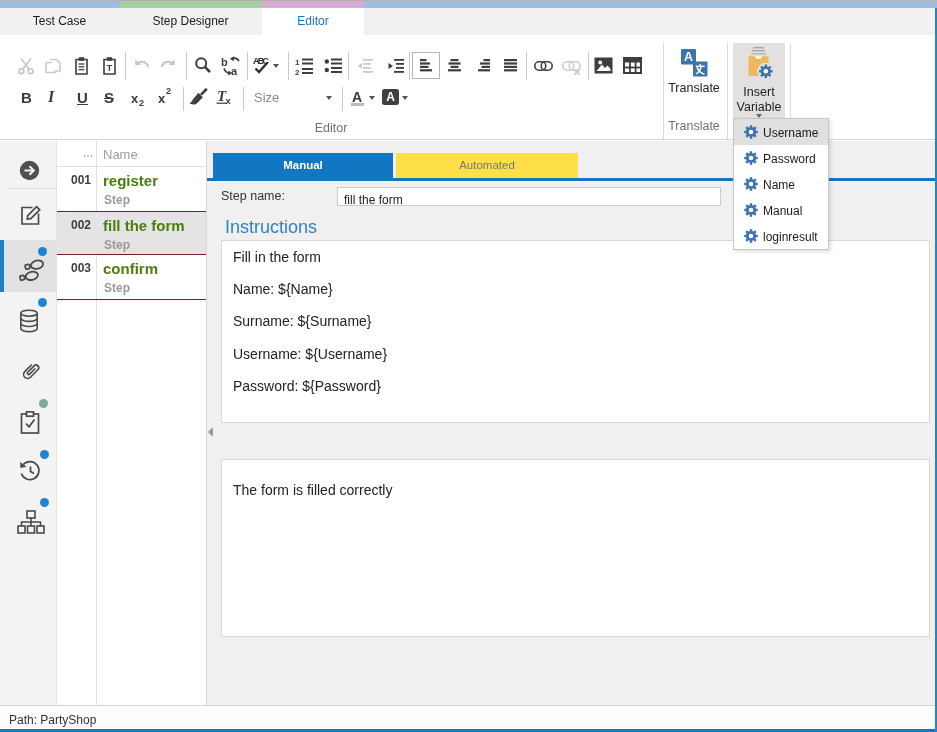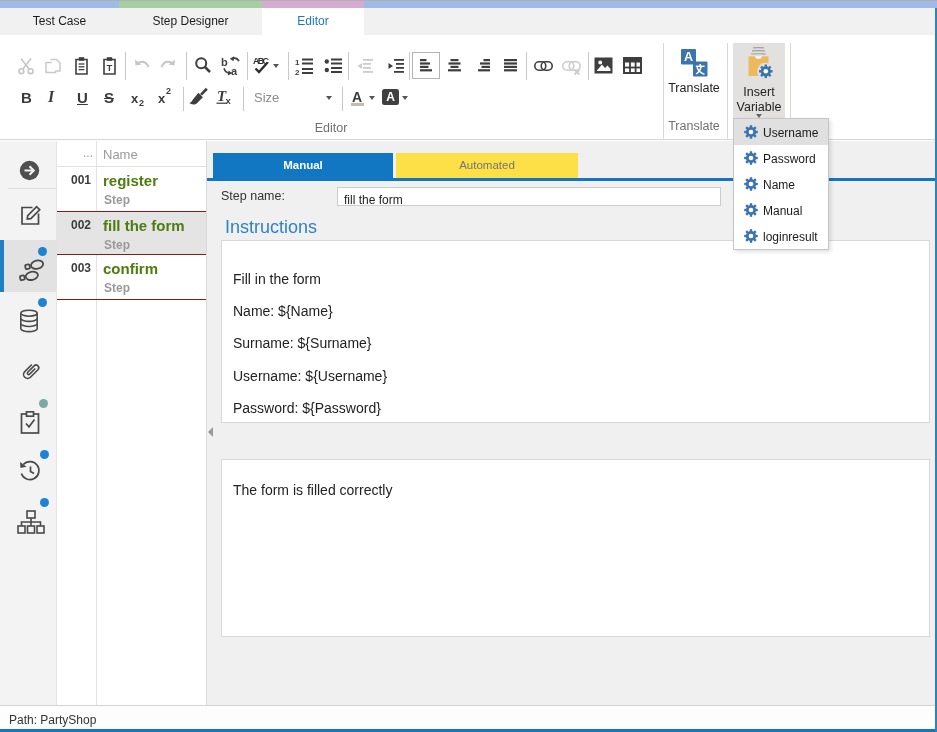--- a/index.html
+++ b/index.html
@@ -43,21 +43,21 @@
 .row .sub { position:absolute; left:47px; top:26px; font-size:12px; color:#999999; }
 
 #content { left:207px; top:141px; width:730px; height:564px; background:#f0f0f0; }
 #tabManual { position:absolute; left:6px; top:12px; width:180px; height:25px; background:#1177c2; color:#ffffff; font-weight:bold; font-size:11.5px; text-align:center; line-height:25px; }
 #tabAuto { position:absolute; left:189px; top:12px; width:182px; height:25px; background:#fde047; color:#757575; font-size:11.5px; text-align:center; line-height:25px; }
 #blueline { position:absolute; left:0; top:37px; width:730px; height:3px; background:#1177c2; }
 #stepnamelbl { position:absolute; left:14px; top:48px; font-size:12.5px; color:#333; }
 #stepnameinp { position:absolute; left:130px; top:46px; width:384px; height:19px; background:#fff; border:1px solid #cccccc; font-size:12px; color:#222; line-height:16px; padding:4px 0 0 6px; }
 .bluehead { position:absolute; font-size:18px; color:#2f82c4; }
 .whitebox { position:absolute; left:14px; width:709px; background:#ffffff; border:1px solid #d9d9d9; font-size:14px; color:#222222; }
-#instrbox { top:99px; height:183px; padding:22px 0 0 11px; line-height:32.2px; }
+#instrbox { top:99px; height:183px; padding:0 0 0 11px; line-height:32.2px; }
 #expbox { top:318px; height:178px; padding:14px 16px 0 11px; line-height:32px; }
 #collapse { position:absolute; left:1px; top:286px; width:0; height:0; border-top:5px solid transparent; border-bottom:5px solid transparent; border-right:5px solid #9a9a9a; }
 
 #statusbar { left:0; top:705px; width:937px; height:27px; background:#fdfdfd; border-top:1px solid #d4d4d4; border-bottom:3px solid #1177c2; }
 #statusbar span { position:absolute; left:9px; top:7px; font-size:12px; color:#333;text-align:right; }
 
 #rborder { left:935px; top:8px; width:2px; height:724px; background:#2d81c5; }
 
 #tgroup { left:663px; top:35px; width:274px; height:105px; }
 #ivbtn { position:absolute; left:70px; top:8px; width:52px; height:76px; background:#e3e1df; }

